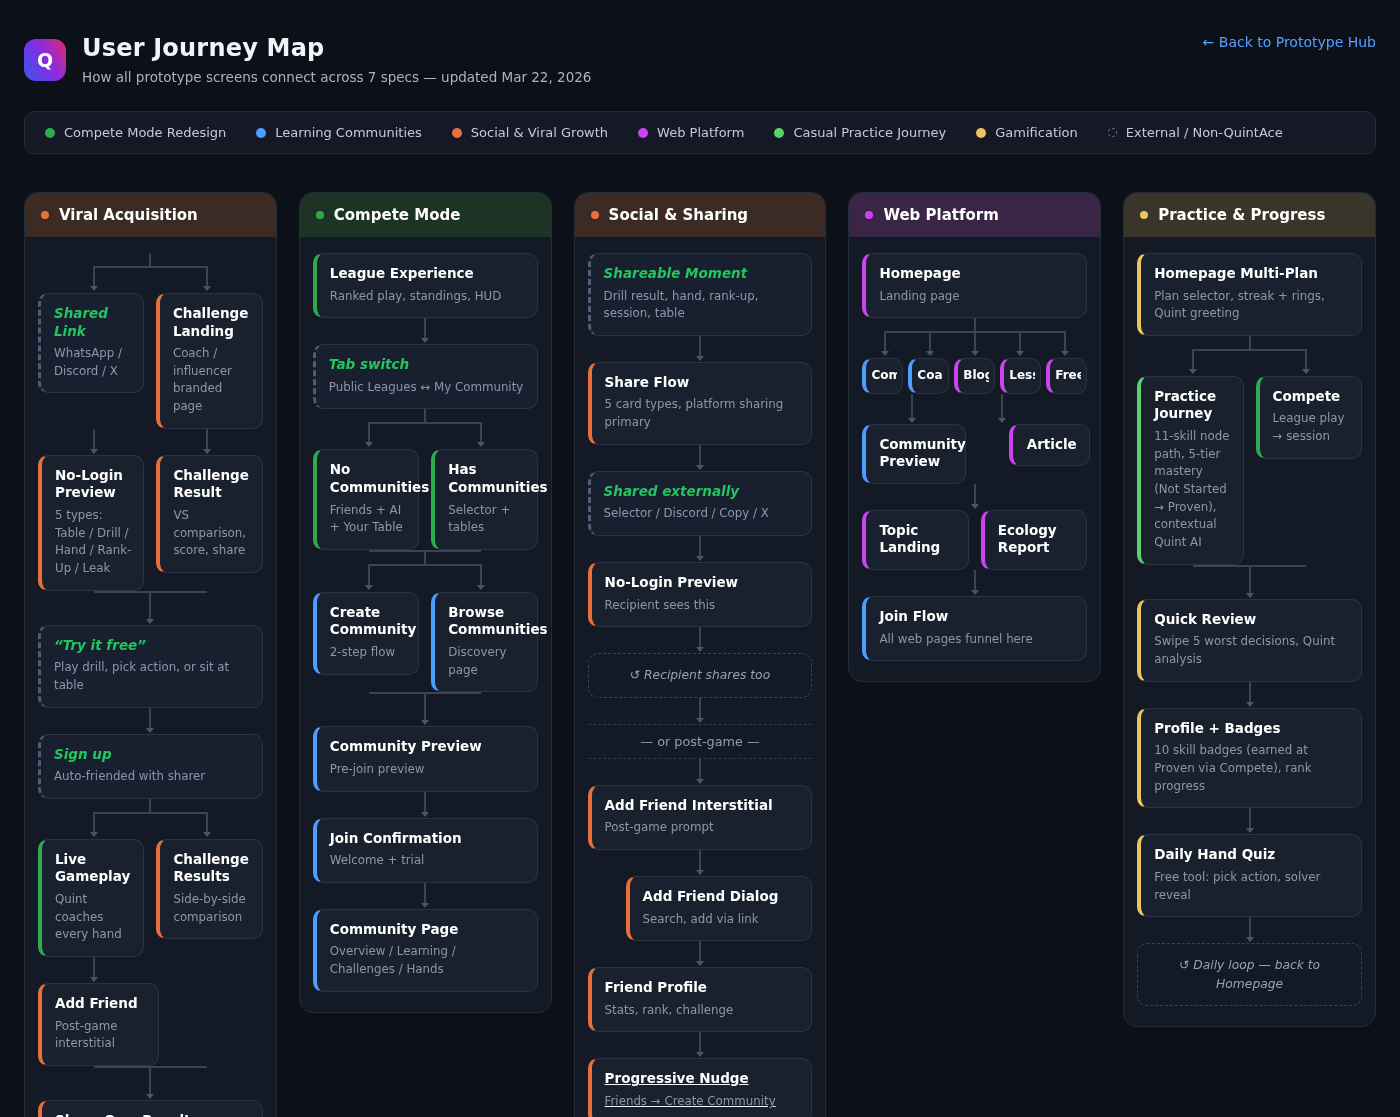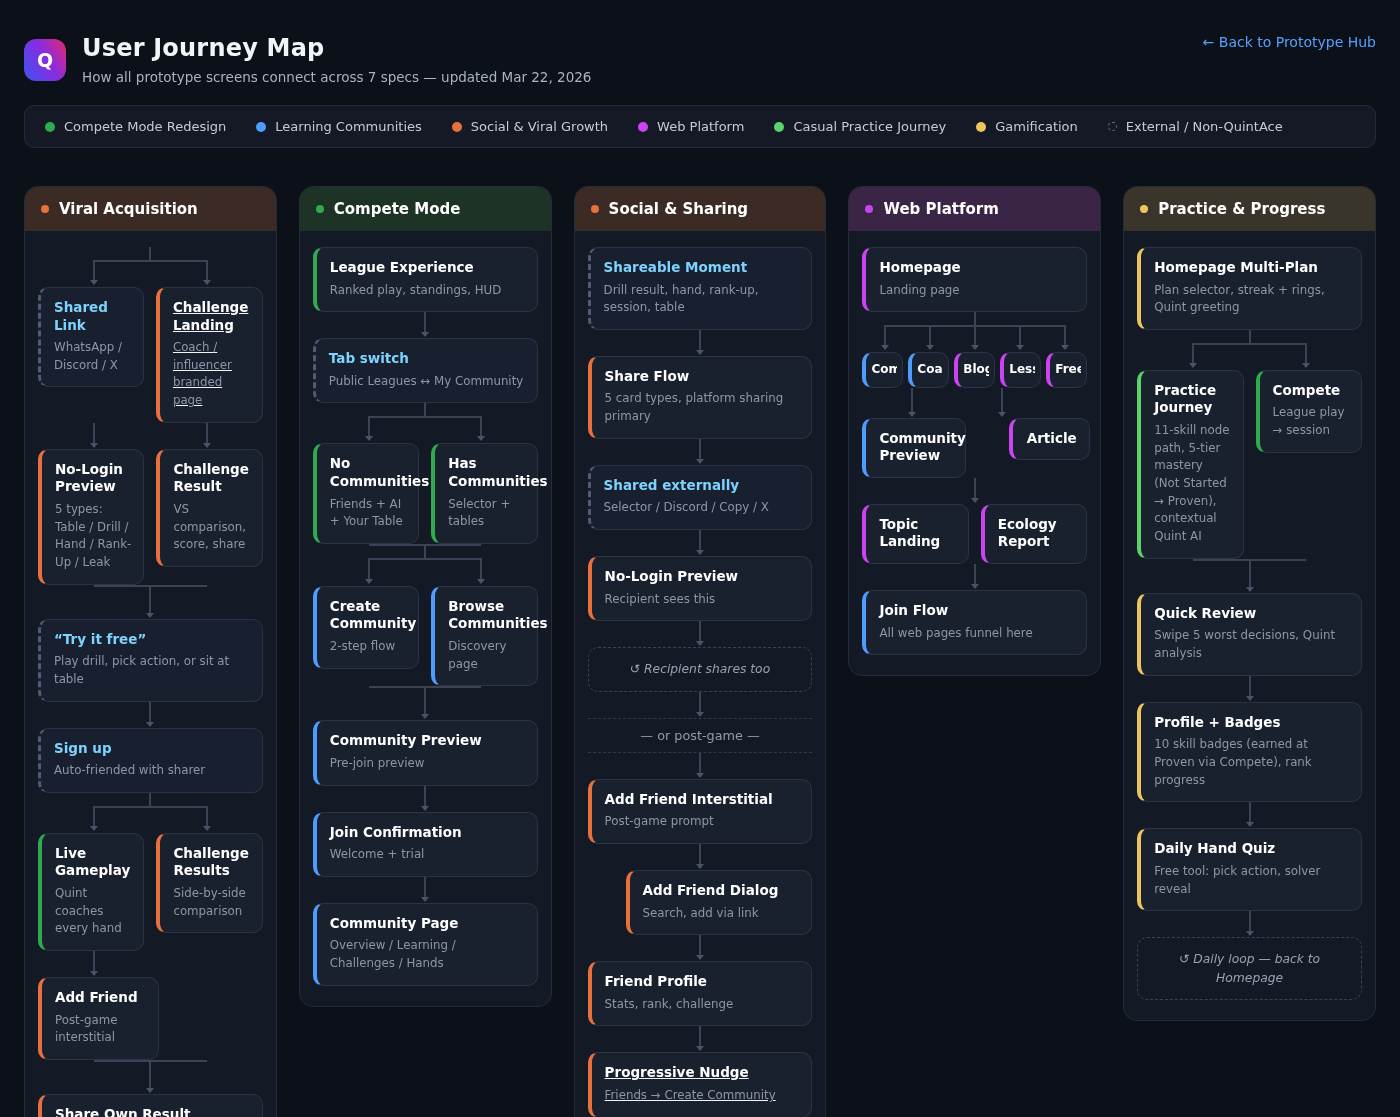--- a/index.html
+++ b/index.html
@@ -10,39 +10,39 @@
   
   .topbar { display:flex; justify-content:space-between; align-items:flex-start; padding:8px 0 2px; }
   .brand { display:flex; align-items:center; gap:16px; }
   .logo { width:42px; height:42px; border-radius:12px; background:linear-gradient(60deg,#3c55f0 0%,#8a2be0 55%,#e42a6c 100%);
           display:flex; align-items:center; justify-content:center; font-weight:bold; font-size:19px; color:#fff; }
   h1 { font-size:24px; font-weight:800; letter-spacing:.2px; }
   .subtitle { margin-top:7px; font-size:13.5px; color:#aab3c2; }
   .back-link { color:#57a0ff; font-size:14px; text-decoration:none; }
 
   
-  .legend { margin-top:18px; background:#141925; border:1px solid #232b3a; border-radius:10px;
+  .legend { margin-top:24px; background:#141925; border:1px solid #232b3a; border-radius:10px;
             padding:13px 20px; display:flex; align-items:center; gap:30px; }
   .legend-item { display:flex; align-items:center; gap:9px; font-size:13px; color:#c4cbd8; }
   .dot { width:10px; height:10px; border-radius:50%; flex:none; }
   .dot.dashed { background:transparent !important; border:1.5px dashed #6b7486; width:9px; height:9px; }
 
   
   .columns { margin-top:38px; display:flex; gap:22px; align-items:flex-start; }
   .panel { flex:1; min-width:0; background:#141a25; border:1px solid #242b39; border-radius:14px; overflow:hidden; }
   .col-header { padding:13px 16px; display:flex; align-items:center; gap:10px; font-size:15px; font-weight:700; color:#fff; }
   .col-dot { width:8px; height:8px; border-radius:50%; flex:none; }
   .col-body { padding:16px 13px 20px; display:flex; flex-direction:column; overflow:hidden; }
 
   .card { background:#1a212e; border:1px solid #2b3344; border-left:4px solid #888; border-radius:10px;
           padding:11px 12px 12px 13px; cursor:pointer; }
   .card-title { font-size:13.5px; font-weight:700; line-height:1.3; color:#fff; }
   .card-desc { margin-top:5px; font-size:11.8px; line-height:1.5; color:#8d96a8; }
   .card.external { border:1px solid #2b3344; border-left:3px dashed #515c74; background:#182030; }
-  .card.external .card-title { color:#7dd3fc; }
+  .card.external .card-title { font-style:italic; color:#22c55e; }
 
   .row { display:flex; gap:12px; align-items:flex-start; }
   .row > .card { flex:1; min-width:0; }
   .row > .spacer { flex:1; }
   .row.small-row { gap:5px; }
   .row.small-row .card { padding:9px 5px; text-align:center; }
   .row.small-row .card-title { font-size:12px; white-space:nowrap; overflow:hidden; }
   .card.center { text-align:center; }
   .card.fixed { flex:none; }
 
@@ -119,21 +119,21 @@
             <div class="cline" style="left: calc(25% - 1px); top: 13px; height: 20px;"></div>
             <div class="carrow" style="left: calc(25% - 4px); top: 33px;"></div>
             <div class="cline" style="left: calc(75% - 1px); top: 13px; height: 20px;"></div>
             <div class="carrow" style="left: calc(75% - 4px); top: 33px;"></div>
           </div>
           <div class="row">
             <div class="card external">
               <div class="card-title">Shared Link</div>
               <div class="card-desc">WhatsApp / Discord / X</div>
             </div>
-            <div class="card" style="border-left-color: rgb(232, 112, 61); text-decoration: underline;">
+            <div class="card" style="border-left-color: rgb(232, 112, 61);">
               <div class="card-title">Challenge Landing</div>
               <div class="card-desc">Coach / influencer branded page</div>
             </div>
           </div>
           <div class="conn arrows2" style="height: 26px;">
             <div class="cline" style="left: calc(25% - 1px); top: 0px; height: 20px;"></div>
             <div class="carrow" style="left: calc(25% - 4px); top: 20px;"></div>
             <div class="cline" style="left: calc(75% - 1px); top: 0px; height: 20px;"></div>
             <div class="carrow" style="left: calc(75% - 4px); top: 20px;"></div>
           </div>

